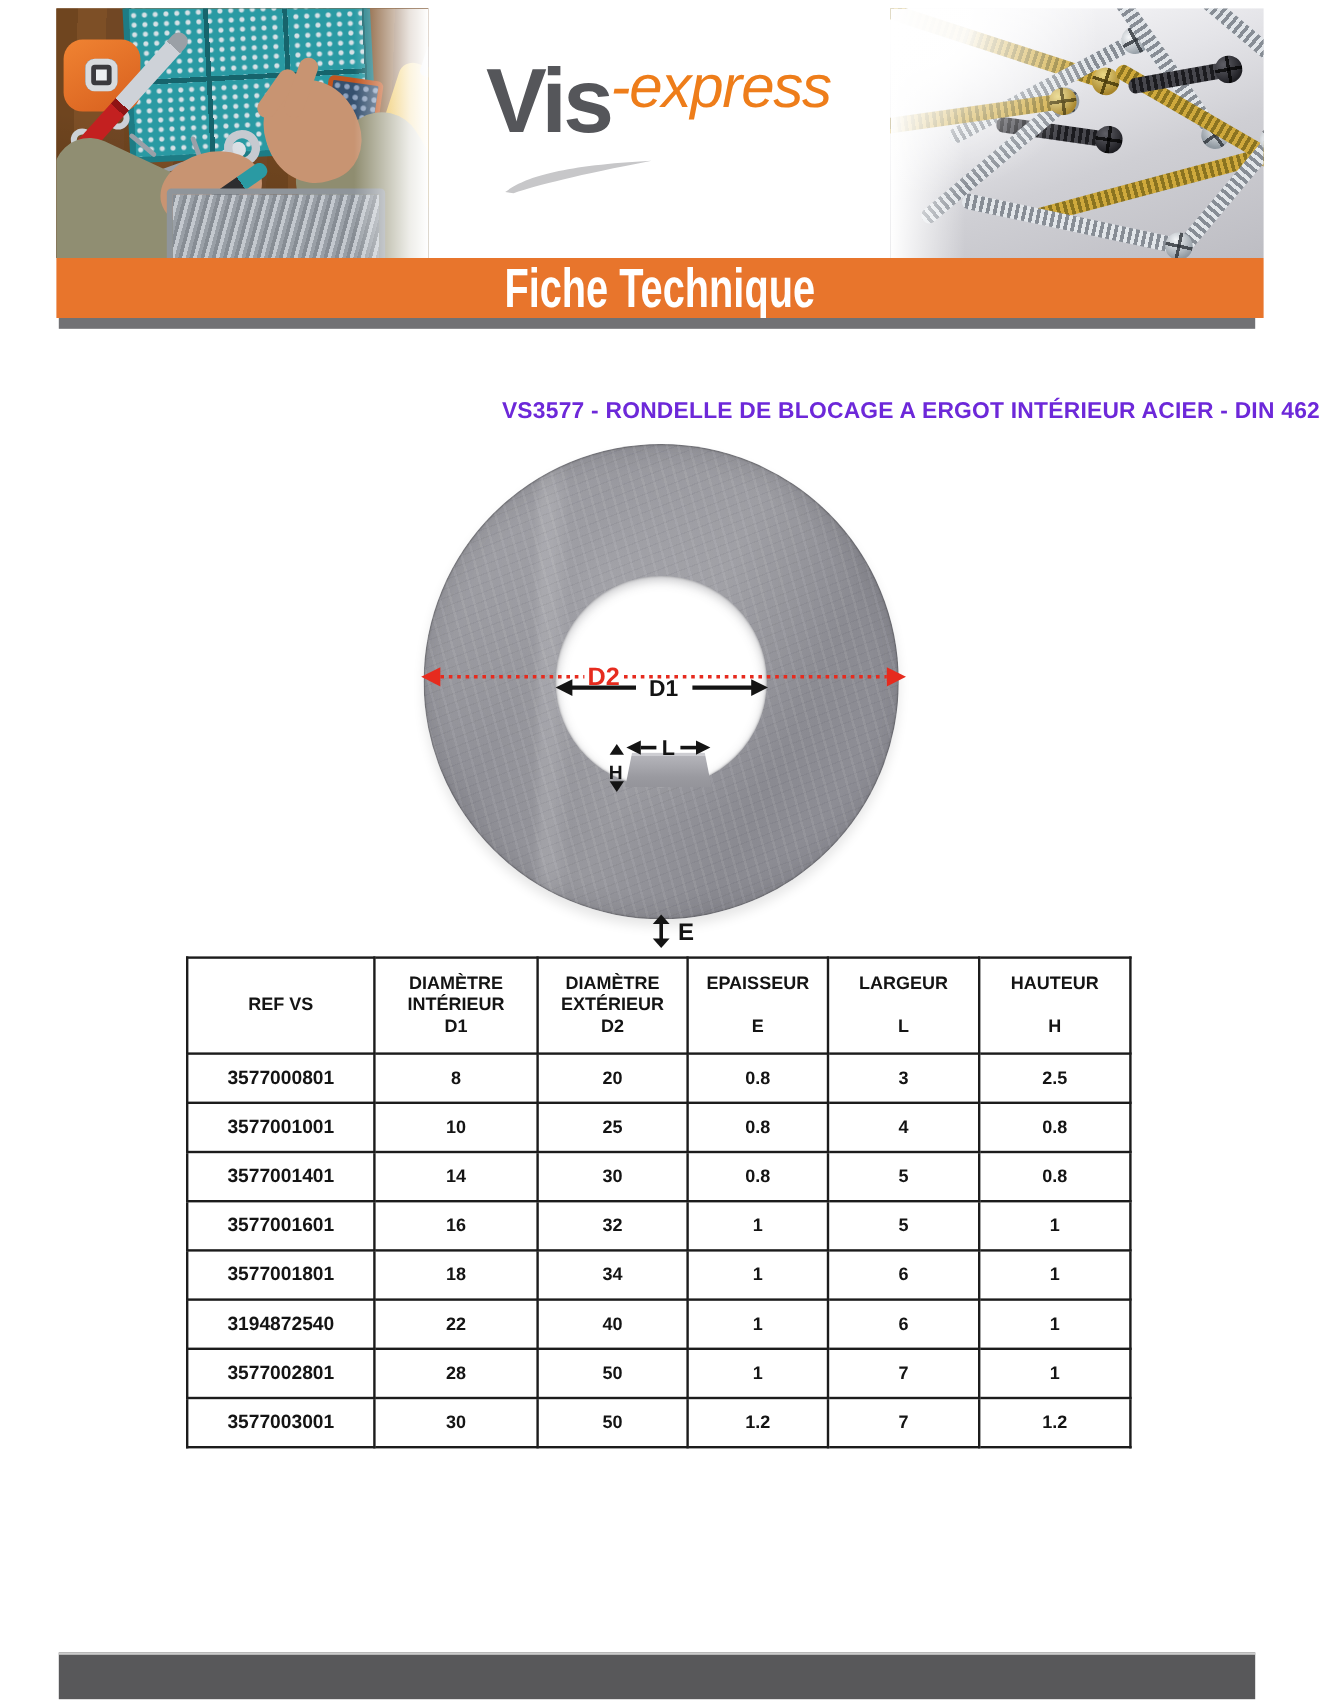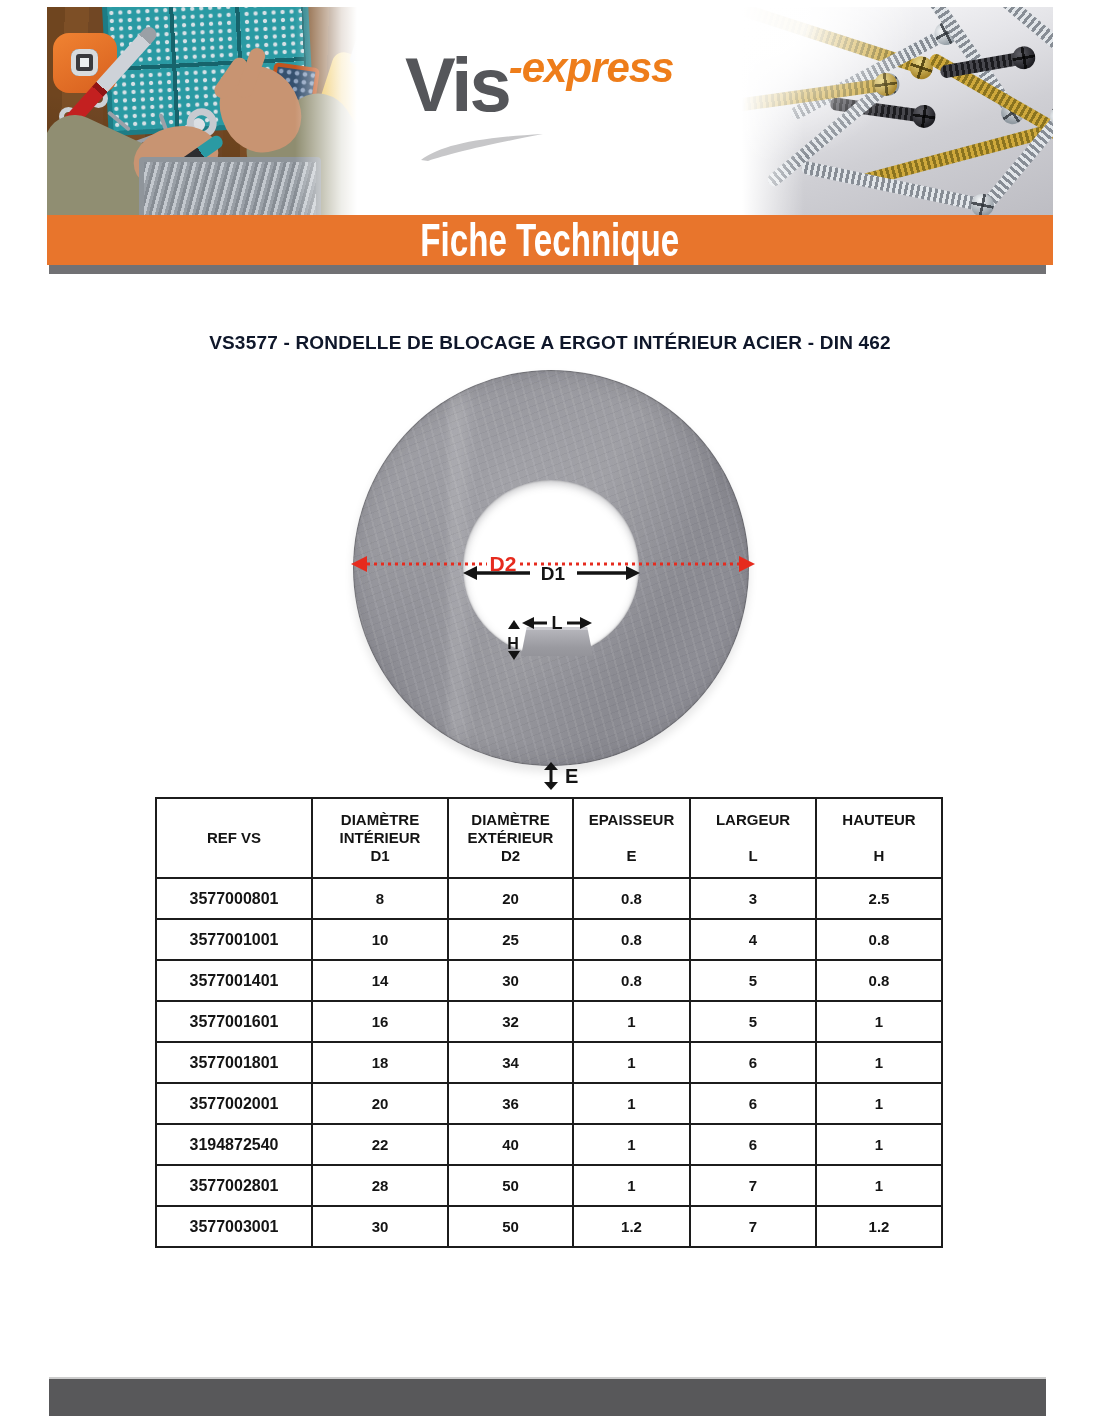--- a/index.html
+++ b/index.html
@@ -86,33 +86,33 @@
   .sc.black { background:repeating-linear-gradient(90deg, #47474d 0 3px, #1b1b1f 3px 6px); }
   .sc.black::after { background:
       linear-gradient(0deg, rgba(0,0,0,0) 44%, rgba(0,0,0,.75) 44% 56%, rgba(0,0,0,0) 56%),
       linear-gradient(90deg, rgba(0,0,0,0) 44%, rgba(0,0,0,.75) 44% 56%, rgba(0,0,0,0) 56%),
       radial-gradient(circle at 35% 30%, #5f5f66, #1f1f24 72%); }
 
   
   .logo-zone { position:relative; flex:1 1 auto; background:#fff; }
   .logo-text { position:absolute; left:48px; top:40px; display:flex; align-items:flex-start; white-space:nowrap; }
   .logo-vis { font-size:76px; font-weight:700; color:#55565a; letter-spacing:-3px; line-height:1; }
-  .logo-express { font-size:42px; font-weight:700; font-style:italic; color:#ee7d1a; letter-spacing:-1px; line-height:1; }
+  .logo-express { font-size:50px; font-weight:400; font-style:italic; color:#ee7d1a; letter-spacing:-1px; line-height:1; }
   .swoosh { position:absolute; left:62px; top:124px; }
 
   
   .banner { position:absolute; top:215px; left:47px; width:1006px; height:50px; background:#e8752c;
       display:flex; align-items:center; justify-content:center; overflow:hidden; }
   .banner-text { color:#ffffff; font-weight:700; font-size:46px; line-height:50px;
       transform:scaleX(.72); letter-spacing:0; white-space:nowrap; }
   .banner-shadow { position:absolute; top:265px; left:49px; width:997px; height:9px; background:#717174; }
 
   
-  .product-title { position:absolute; top:332px; left:0; width:1100px; text-align:center;
-      font-size:19px; font-weight:700; color:#0f172a; letter-spacing:.2px; }
+  .product-title { position:absolute; top:332px; left:0; width:1100px; text-align:right;
+      font-size:19px; font-weight:700; color:#6d28d9; letter-spacing:.2px; }
 
   
   .figure { position:absolute; top:358px; left:0; width:1100px; height:437px; }
   .washer-outer { position:absolute; left:353px; top:12px; width:396px; height:396px; border-radius:50%;
       background:
         radial-gradient(circle at 38% 28%, rgba(255,255,255,.16), rgba(255,255,255,0) 58%),
         linear-gradient(90deg, rgba(0,0,0,0) 23%, rgba(255,255,255,.12) 25% 27%, rgba(0,0,0,0) 31%),
         linear-gradient(115deg, #9b9ba1 0%, #8e8e95 30%, #98989e 52%, #8a8a91 72%, #92929a 100%);
       box-shadow: inset 0 0 1px 1px rgba(70,70,75,.45), inset 0 0 20px rgba(40,40,45,.18), 0 6px 10px rgba(0,0,0,.10); }
   .washer-outer::before { content:""; position:absolute; inset:0; border-radius:50%;
@@ -322,28 +322,20 @@
         </tr>
         <tr>
           <td class="ref">3577001801</td>
           <td class="num">18</td>
           <td class="num">34</td>
           <td class="num">1</td>
           <td class="num">6</td>
           <td class="num">1</td>
         </tr>
         <tr>
-          <td class="ref">3577002001</td>
-          <td class="num">20</td>
-          <td class="num">36</td>
-          <td class="num">1</td>
-          <td class="num">6</td>
-          <td class="num">1</td>
-        </tr>
-        <tr>
           <td class="ref">3194872540</td>
           <td class="num">22</td>
           <td class="num">40</td>
           <td class="num">1</td>
           <td class="num">6</td>
           <td class="num">1</td>
         </tr>
         <tr>
           <td class="ref">3577002801</td>
           <td class="num">28</td>

